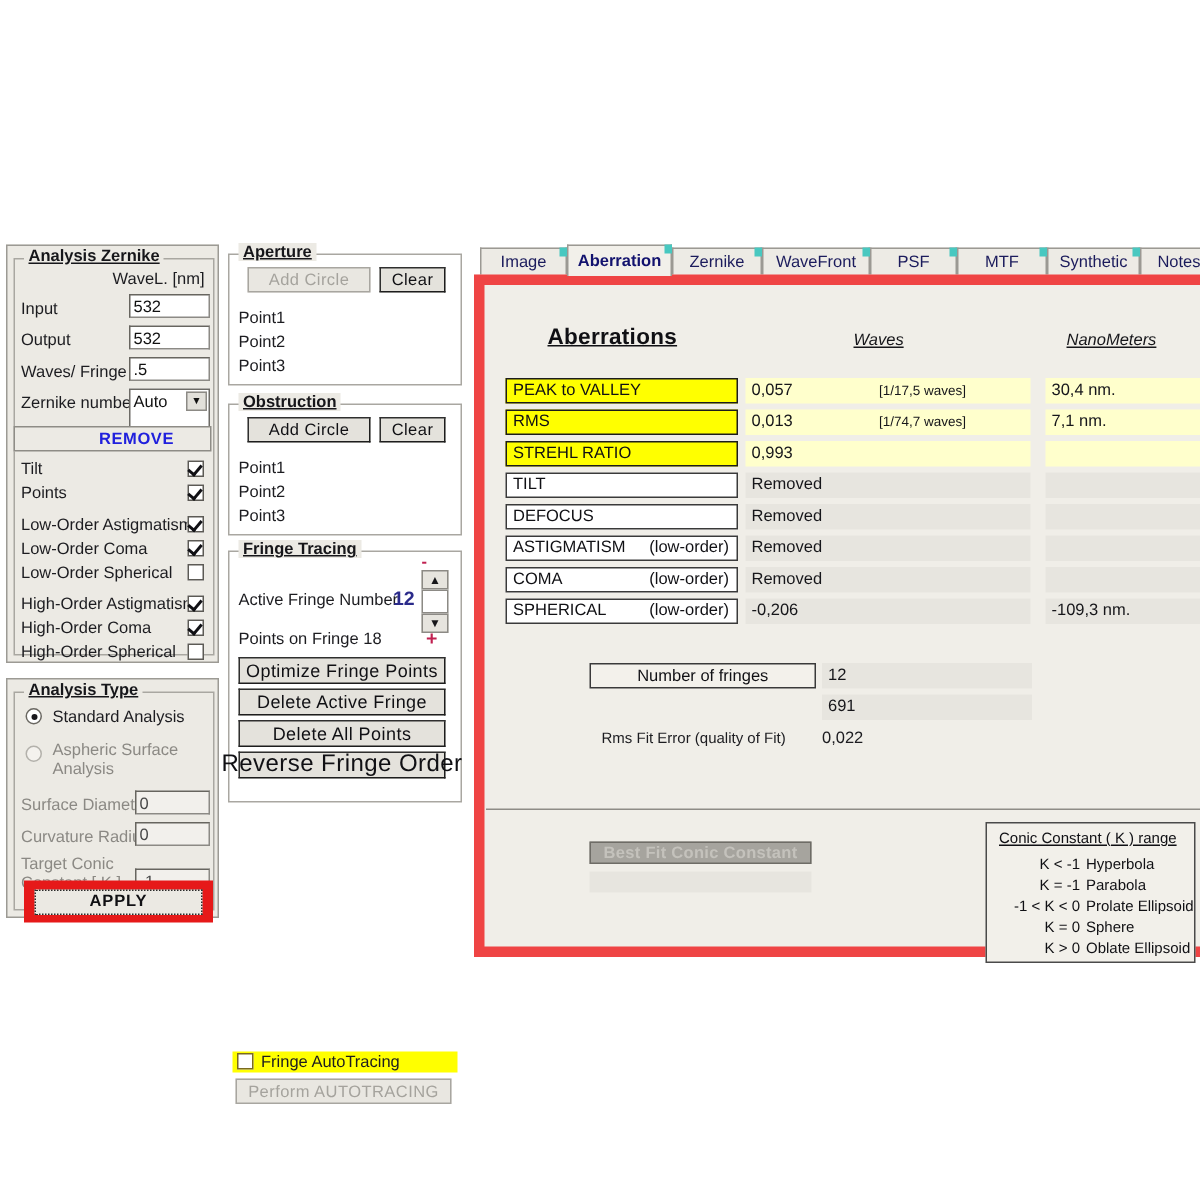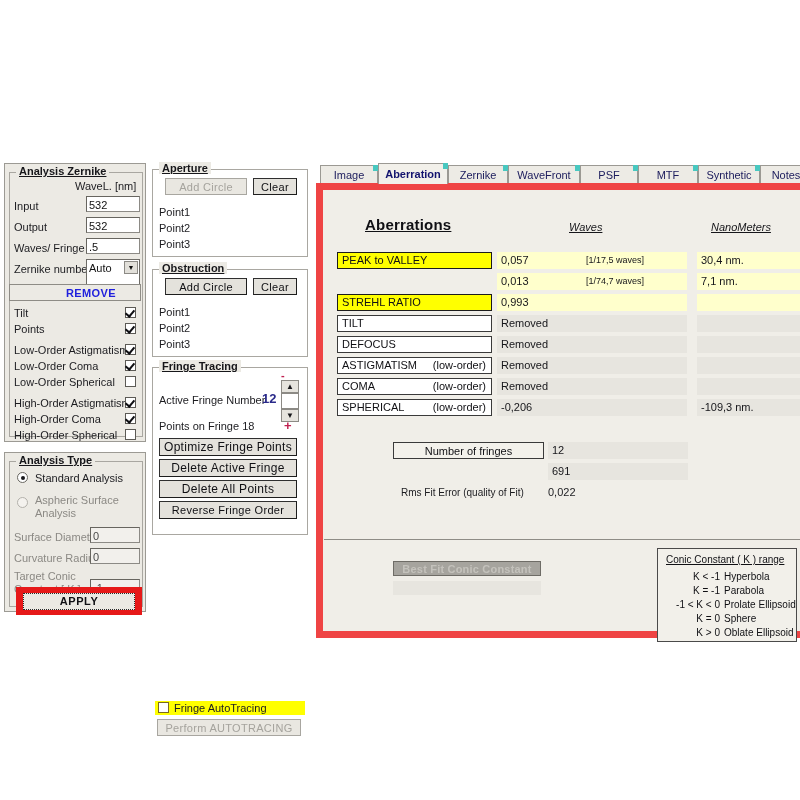--- a/index.html
+++ b/index.html
@@ -409,21 +409,21 @@
       <div class="spin-mid"></div>
       <div class="spin-half" style="top:29px;">▼</div>
     </div>
 
     <div class="lbl" style="left:6px; top:52px;">Points on  Fringe 18</div>
     <div class="lbl" style="left:131px; top:50px; color:#c02050; font-weight:bold; font-size:13px;">+</div>
 
     <div class="btn" style="left:6px; top:70px;  width:138px; height:18px; font-size:12px;">Optimize Fringe Points</div>
     <div class="btn" style="left:6px; top:91px;  width:138px; height:18px; font-size:12px;">Delete Active Fringe</div>
     <div class="btn" style="left:6px; top:112px; width:138px; height:18px; font-size:12px;">Delete  All  Points</div>
-    <div class="btn" style="left:6px; top:133px; width:138px; height:18px; font-size:11px;">Reverse  Fringe Order</div>
+    <div class="btn" style="left:6px; top:133px; width:138px; height:18px; font-size:16px;">Reverse  Fringe Order</div>
   </div>
 
   <div style="position:absolute; left:155px; top:538px; width:150px; height:14px; background:#ffff00;"></div>
   <div class="chk" style="left:158px; top:539px; border-color:#7a6a20;"></div>
   <div class="lbl" style="left:174px; top:539px;">Fringe AutoTracing</div>
 
   <div class="btn disabled" style="left:157px; top:556px; width:144px; height:17px;">Perform  AUTOTRACING</div>
 
   <div class="apply-frame">
     <div class="apply-btn">APPLY</div>
@@ -474,20 +474,21 @@
       <div class="ab-row" style="top:62px;">
         <div class="ab-name hl">PEAK to VALLEY</div>
         <div class="ab-val band">
           <span>0,057</span>
           <span class="waves">[1/17,5 waves]</span>
         </div>
         <div class="ab-nm band">30,4  nm.</div>
       </div>
 
       <div class="ab-row" style="top:83px;">
+        <div class="ab-name hl">RMS</div>
         <div class="ab-val band">
           <span>0,013</span>
           <span class="waves">[1/74,7 waves]</span>
         </div>
         <div class="ab-nm band">7,1  nm.</div>
       </div>
 
       <div class="ab-row" style="top:104px;">
         <div class="ab-name hl">STREHL   RATIO</div>
         <div class="ab-val band">

